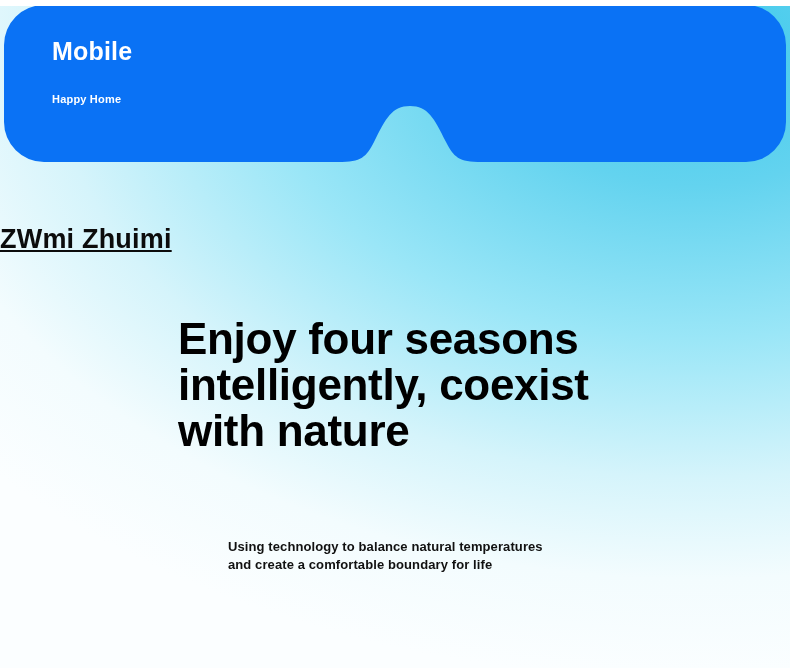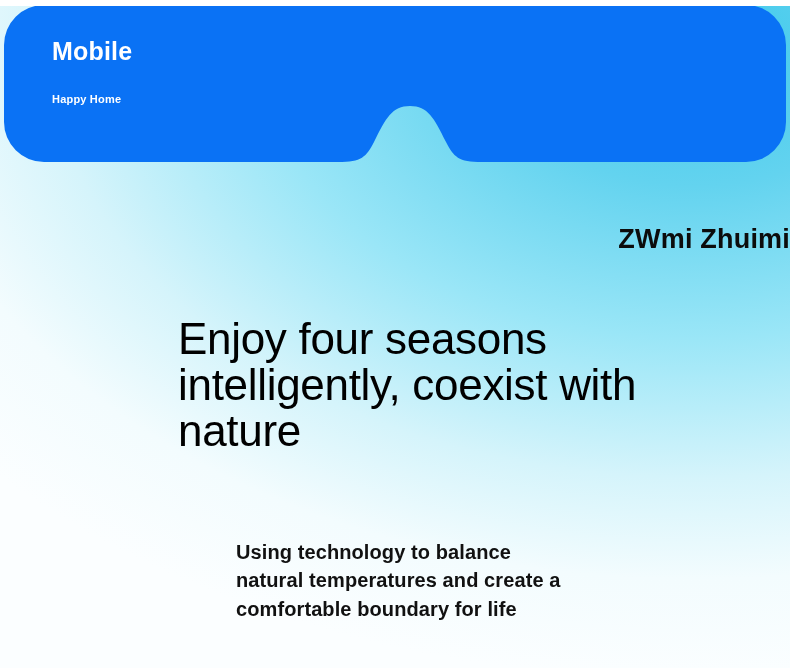--- a/index.html
+++ b/index.html
@@ -80,47 +80,48 @@
   #status-arc-icon svg {
     display: block;
   }
 
   
   #brand-name {
     position: absolute;
     left: 0;
     right: 0;
     top: 217px;
-    text-align: right;
+    text-align: left;
     color: #0c0c0c;
     font-size: 27px;
     font-weight: bold;
     letter-spacing: 0.2px;
     line-height: 1.2;
+    text-decoration: underline;
   }
 
   #headline {
     position: absolute;
     left: 178px;
     top: 310px;
     width: 470px;
     color: #000000;
     font-size: 44px;
-    font-weight: normal;
+    font-weight: bold;
     line-height: 1.05;
     letter-spacing: -0.3px;
   }
 
   #description {
     position: absolute;
-    left: 236px;
+    left: 228px;
     top: 532px;
     width: 340px;
     color: #111111;
-    font-size: 20px;
+    font-size: 13px;
     font-weight: bold;
     line-height: 1.42;
     letter-spacing: 0.1px;
   }
 </style>
 </head>
 <body>
 
 <div id="app-screen">
 

